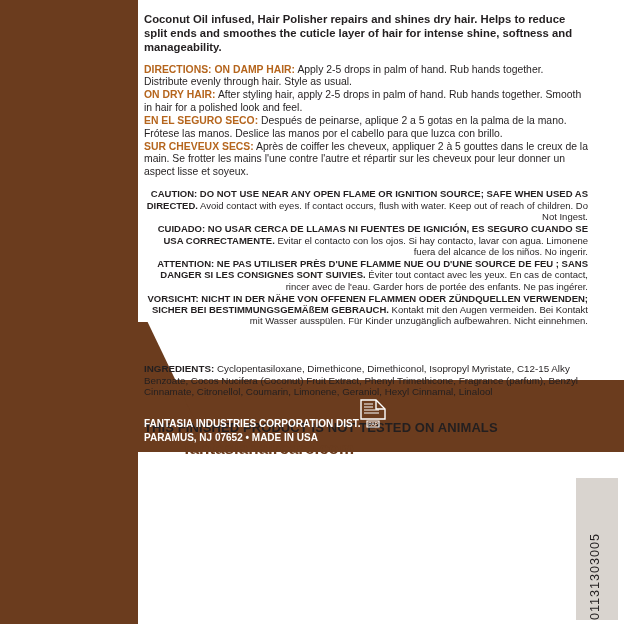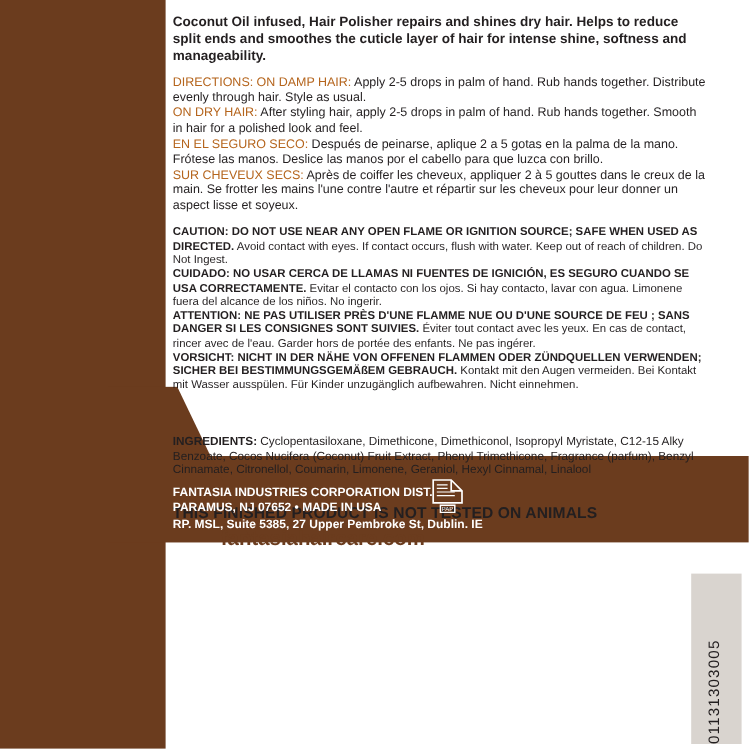--- a/index.html
+++ b/index.html
@@ -65,25 +65,26 @@
     margin-bottom: 10px;
   }
   .para {
     font-size: 10.4px;
     line-height: 12.6px;
     color: #231f20;
     margin: 0 0 0.5px 0;
   }
   .hd {
     color: #b5651d;
-    font-weight: normal;
+    font-weight: bold;
   }
   .caution {
     margin-top: 3px;
     margin-bottom: 9px;
+    text-align: right;
   }
   .caution .para {
     font-size: 9.5px;
     line-height: 11.4px;
   }
   .cap {
     font-weight: bold;
     color: #231f20;
   }
   .ing .para {
@@ -190,21 +191,20 @@
     </div>
 
     <div class="notested">THIS FINISHED PRODUCT IS NOT TESTED ON ANIMALS</div>
     <div class="website">fantasiahaircare.com</div>
 
   </div>
 
   <div class="footer">
     <div>FANTASIA INDUSTRIES CORPORATION DIST.</div>
     <div>PARAMUS, NJ 07652 • MADE IN USA</div>
-    <div>RP. MSL, Suite 5385, 27 Upper Pembroke St, Dublin. IE</div>
   </div>
 
   <div class="pap-mark">
     <svg width="30" height="34" viewBox="0 0 30 34">
       <path d="M3 4 L18 4 L27 13 L27 23 L3 23 Z" fill="none" stroke="#ffffff" stroke-width="1.4"></path>
       <path d="M18 4 L18 13 L27 13" fill="none" stroke="#ffffff" stroke-width="1.4"></path>
       <path d="M6 8 L15 8 M6 11 L15 11 M6 14 L21 14 M6 17 L21 17" stroke="#ffffff" stroke-width="1"></path>
       <path d="M9 25 L21 25 L21 31 L9 31 Z" fill="none" stroke="#ffffff" stroke-width="1.2"></path>
       <text x="15" y="30" font-size="5" fill="#ffffff" text-anchor="middle" font-family="Liberation Sans, sans-serif">PAP</text>
     </svg>

